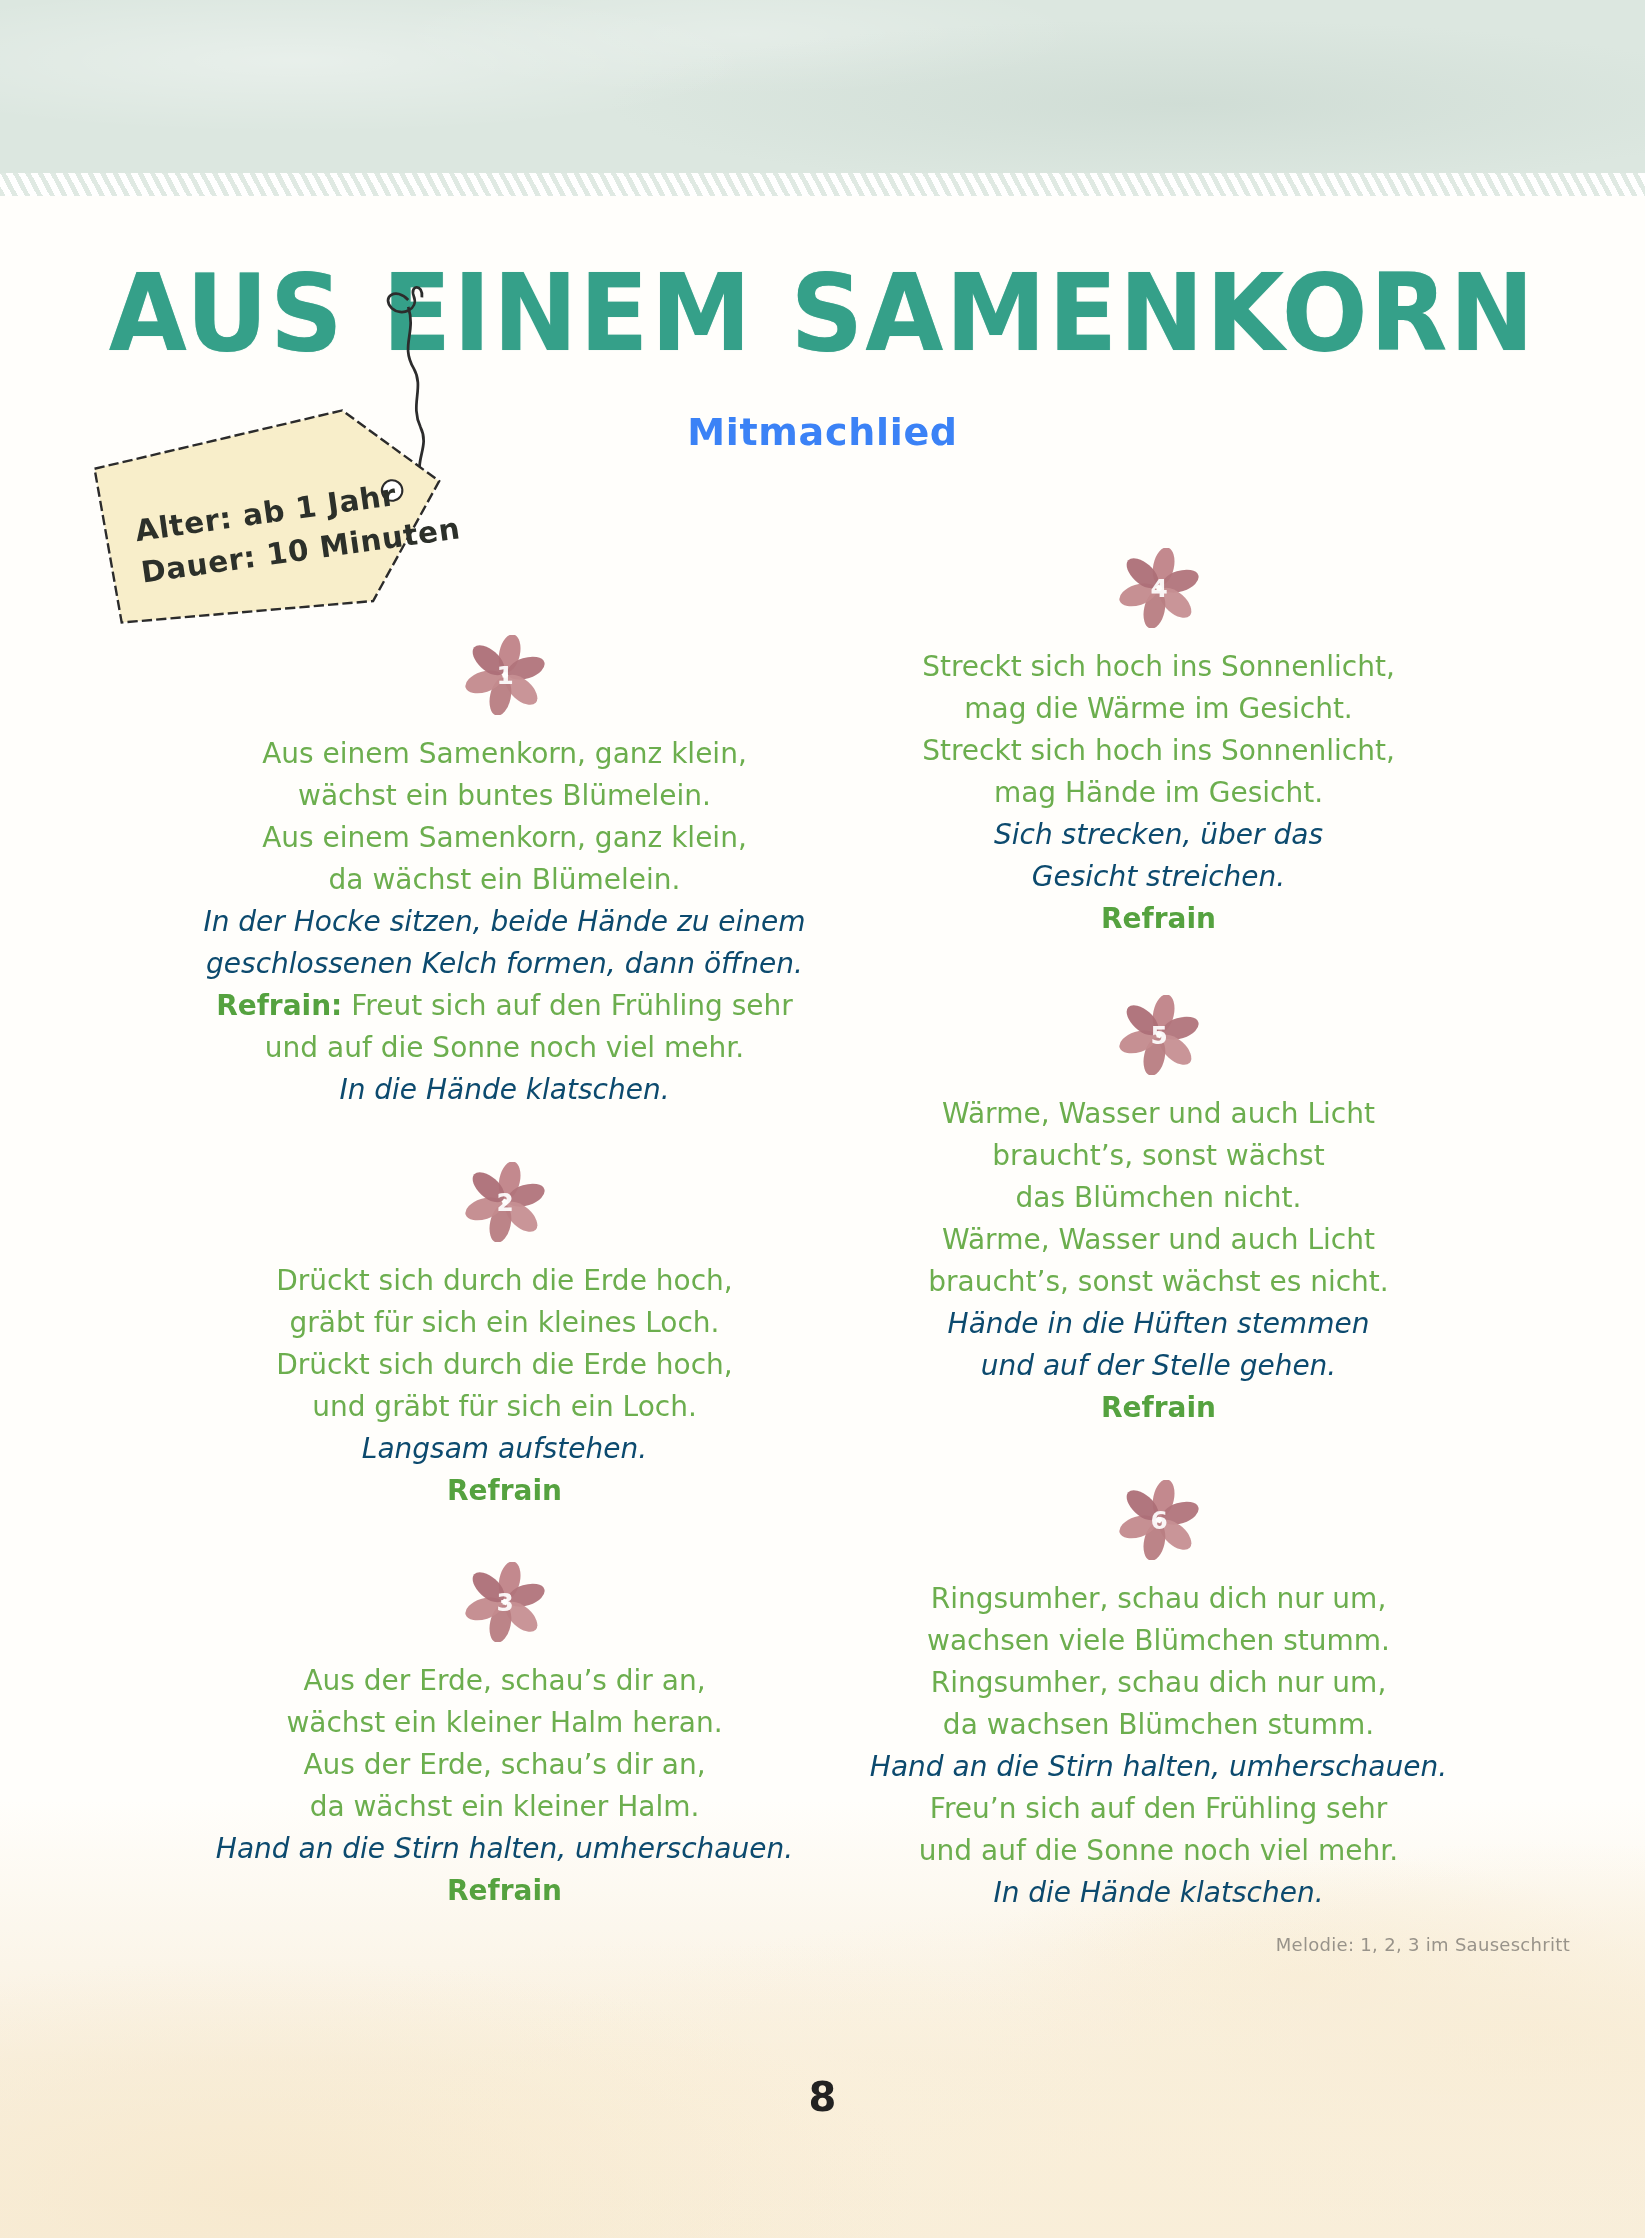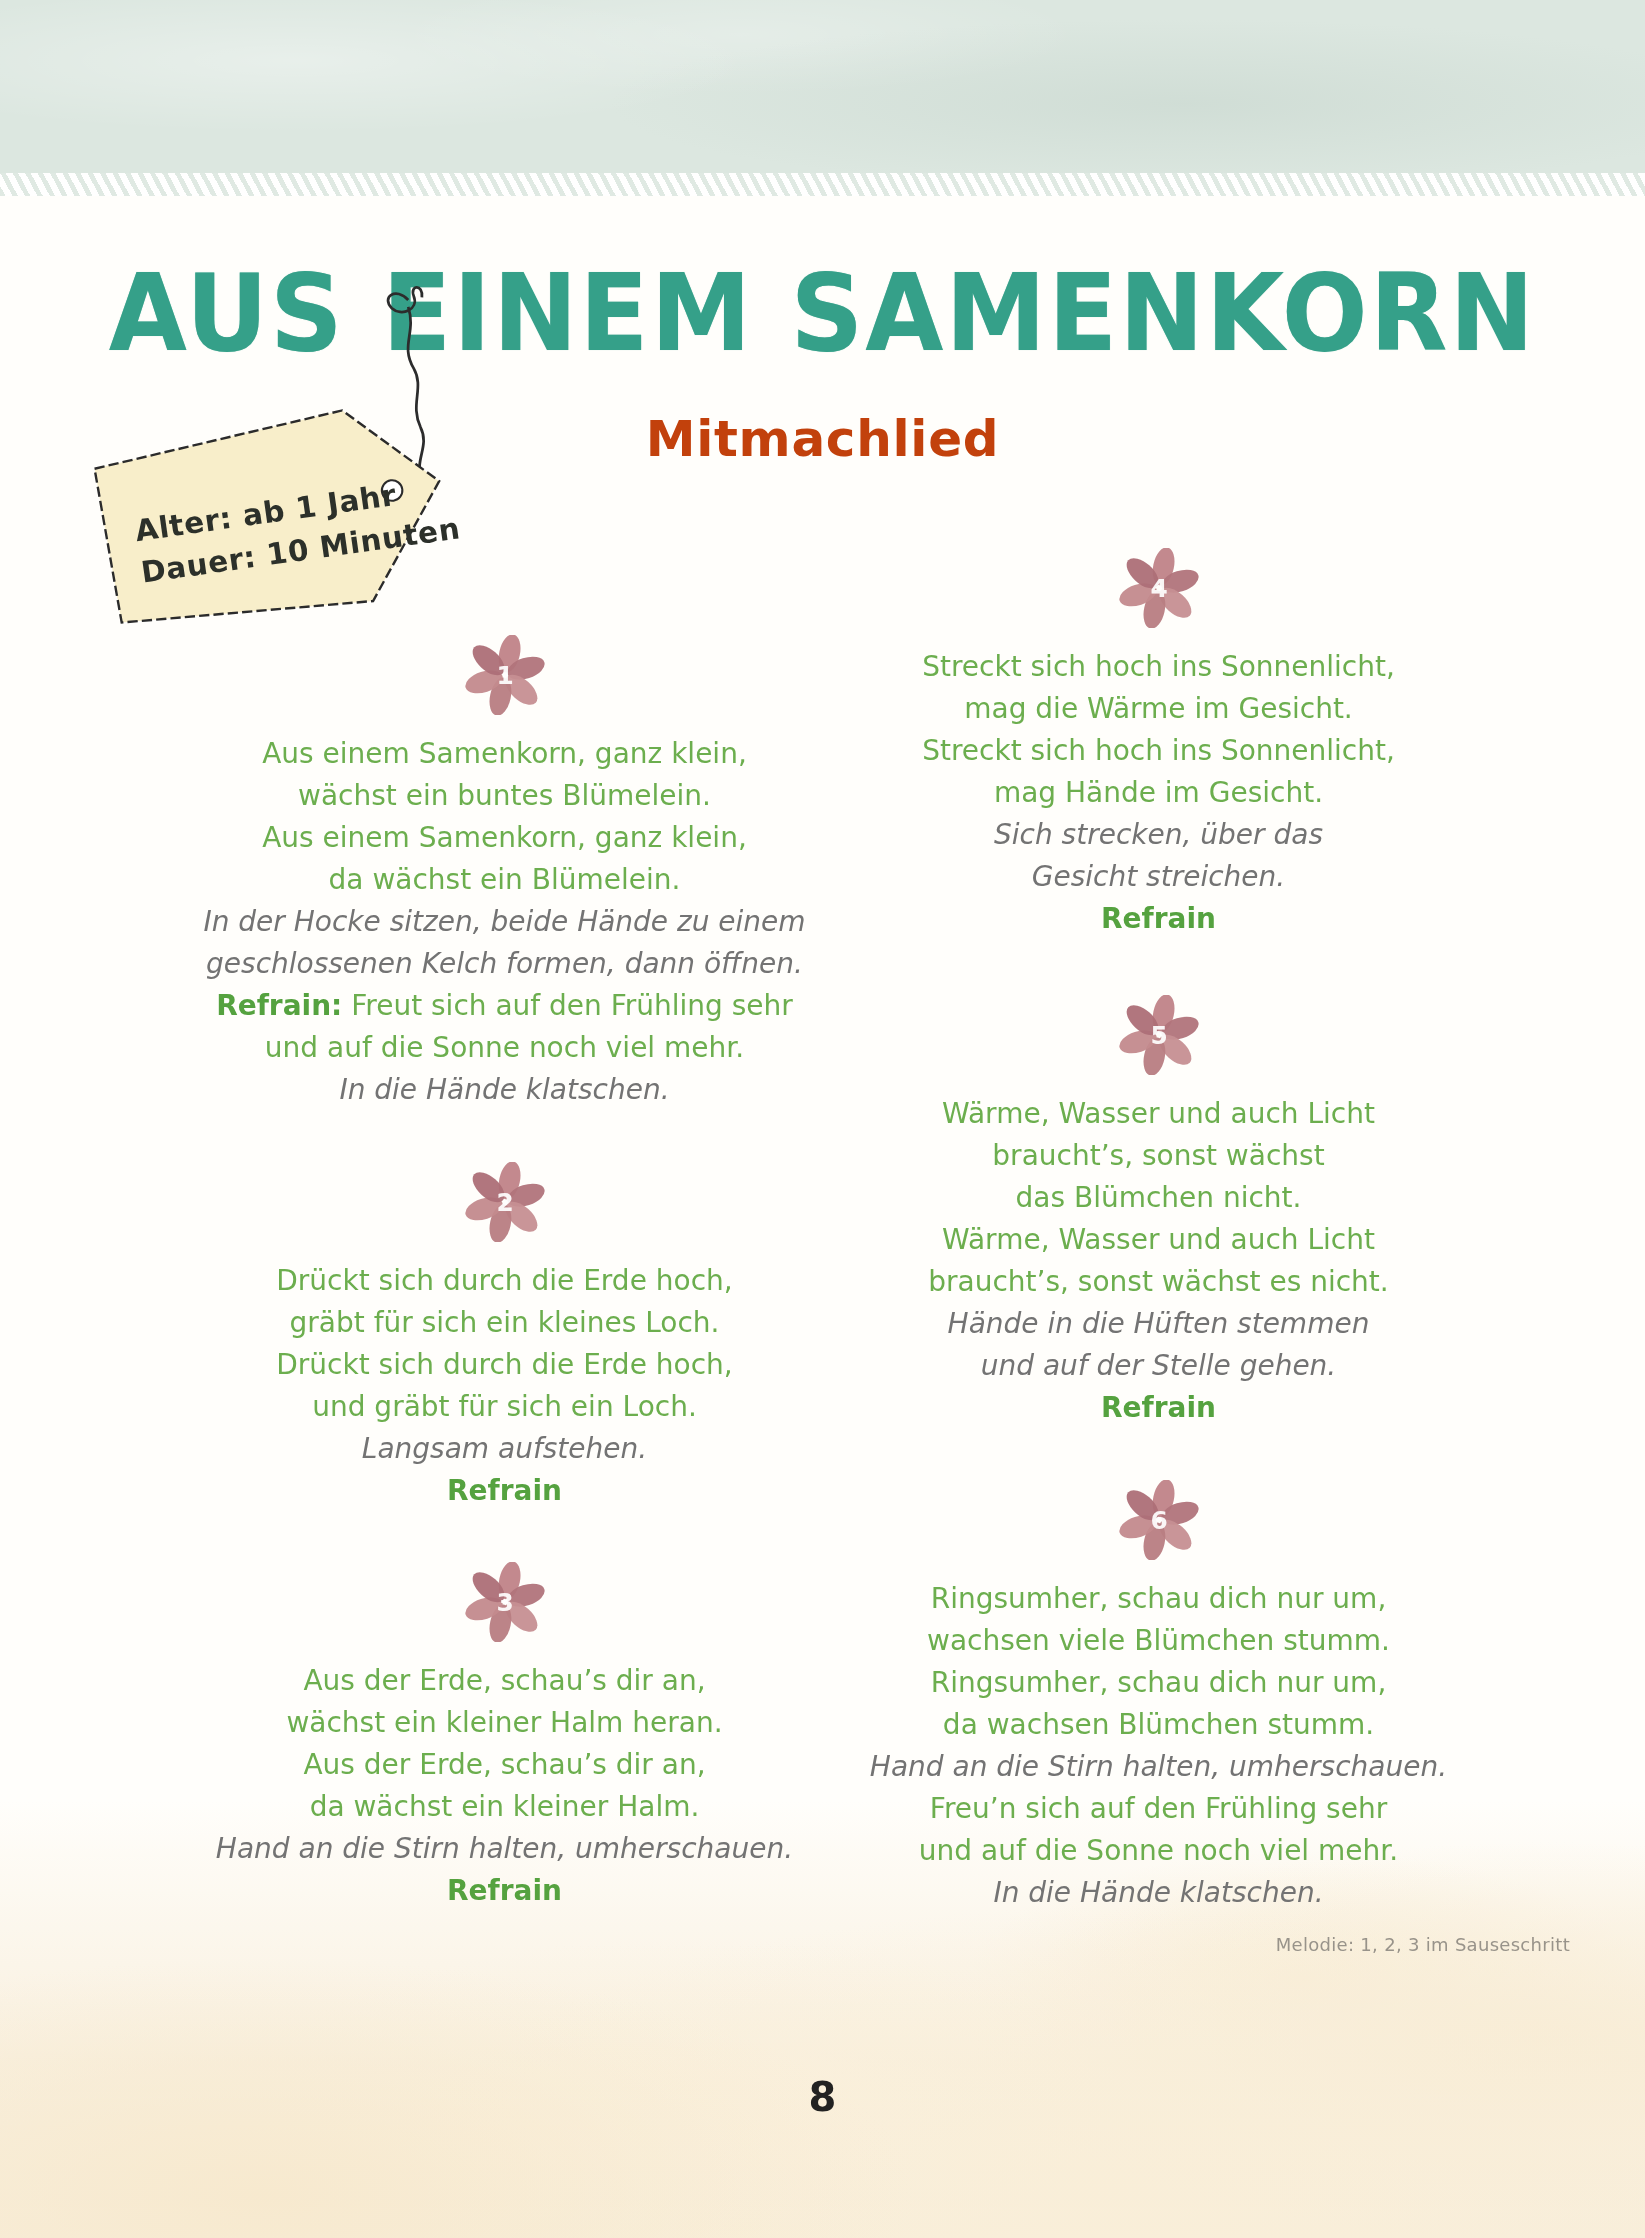--- a/index.html
+++ b/index.html
@@ -25,39 +25,39 @@
       radial-gradient(40% 55% at 42% 70%, rgba(250,241,222,.8), rgba(250,241,222,0) 70%),
       linear-gradient(to top,#f8eedb 0%, rgba(248,238,219,.9) 40%, rgba(248,238,219,0) 100%);}
   .wash-melody{position:absolute;left:891px;top:1851px;width:754px;height:288px;pointer-events:none;
     background:radial-gradient(60% 60% at 55% 45%, rgba(249,238,215,.9), rgba(249,238,215,0) 75%);}
 
   .page-title{position:absolute;top:260px;left:0;right:0;text-align:center;
     font-weight:700;font-size:101px;line-height:1;color:#35a089;
     letter-spacing:2.1px;transform:scaleY(1.06);transform-origin:top center;
     text-shadow:0 0 0.7px rgba(53,160,137,.6);}
   .subtitle{position:absolute;top:410px;left:0;right:0;text-align:center;
-    font-weight:700;font-size:50px;color:#c2410c;letter-spacing:0.7px;}
+    font-weight:700;font-size:38px;color:#3b82f6;letter-spacing:0.7px;}
 
   
   .tag{position:absolute;left:95px;top:417px;width:356px;height:203px;
        transform:rotate(-8deg);transform-origin:50% 50%;}
   .tag svg{position:absolute;inset:0;}
   .tag-text{position:absolute;left:40px;top:74px;font-weight:700;font-size:29.5px;
     line-height:42px;color:#2c302a;letter-spacing:0.7px;white-space:nowrap;}
 
   .string-svg{position:absolute;left:356px;top:274px;width:151px;height:260px;}
 
   
   .verse{position:absolute;width:823px;text-align:center;}
   .v1{left:93px;top:635px;}  .v2{left:93px;top:1162px;} .v3{left:93px;top:1562px;}
   .v4{left:747px;top:548px;} .v5{left:747px;top:995px;} .v6{left:747px;top:1480px;}
   .flower{width:80px;height:80px;margin:0 auto 18px;display:block;}
   .line{font-size:28px;line-height:42px;}
   .line.lyric{color:#6cae4e;}
-  .line.action{color:#737373;font-style:italic;}
+  .line.action{color:#0c4a6e;font-style:italic;}
   .line.refrain{color:#55a23f;font-weight:700;}
   .refrain-label{color:#55a23f;font-weight:700;}
   .line.mixed{color:#6cae4e;}
 
   .melody{position:absolute;left:747px;width:823px;top:1934px;text-align:right;
     font-size:18px;color:#98938a;letter-spacing:0.3px;}
   .page-num{position:absolute;left:0;right:0;top:2074px;text-align:center;
     font-weight:700;font-size:40px;color:#222222;}
 </style>
 </head>

